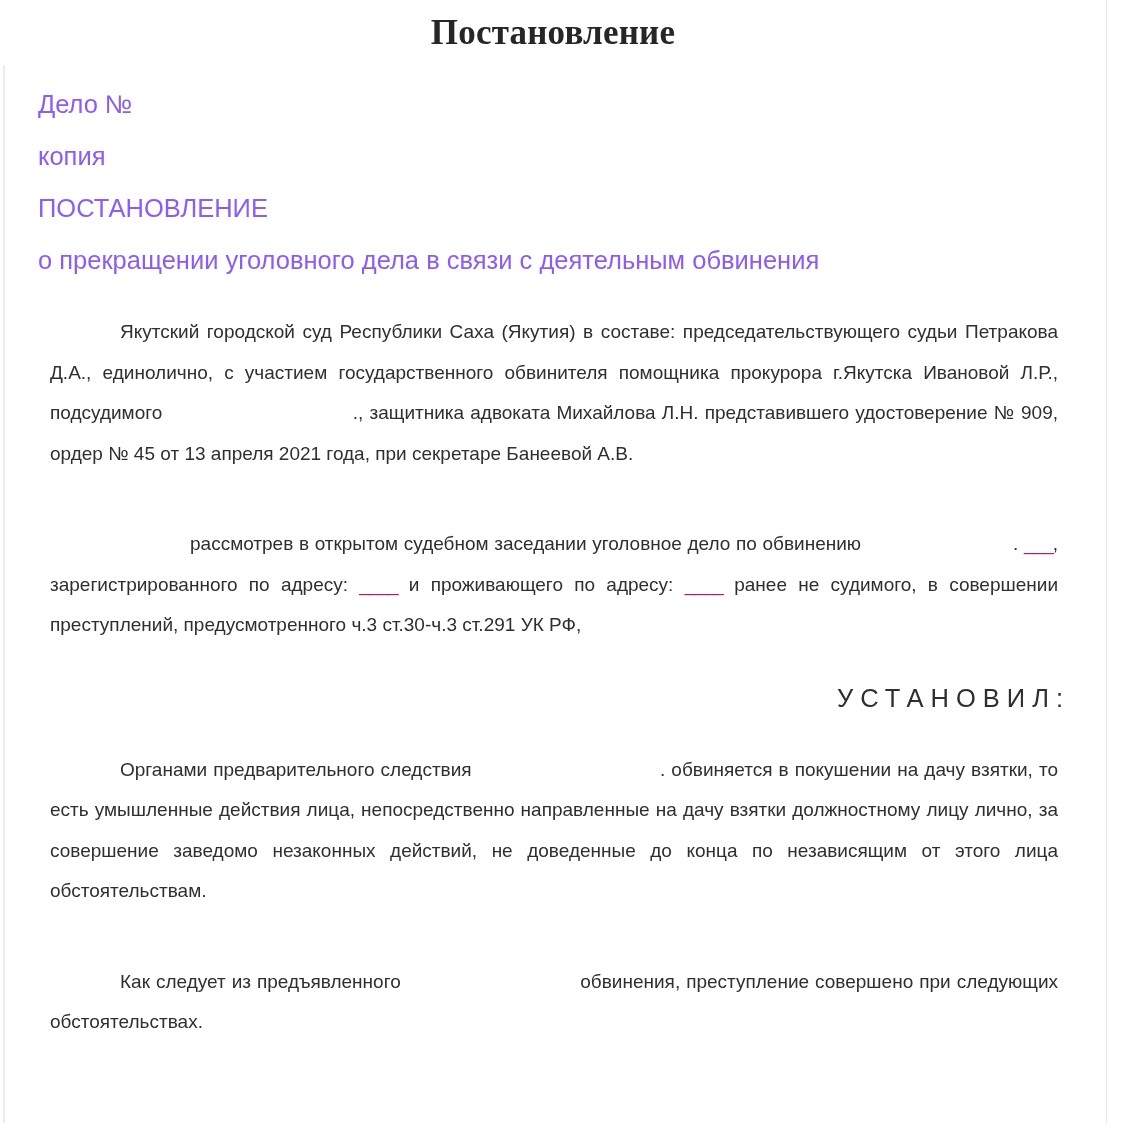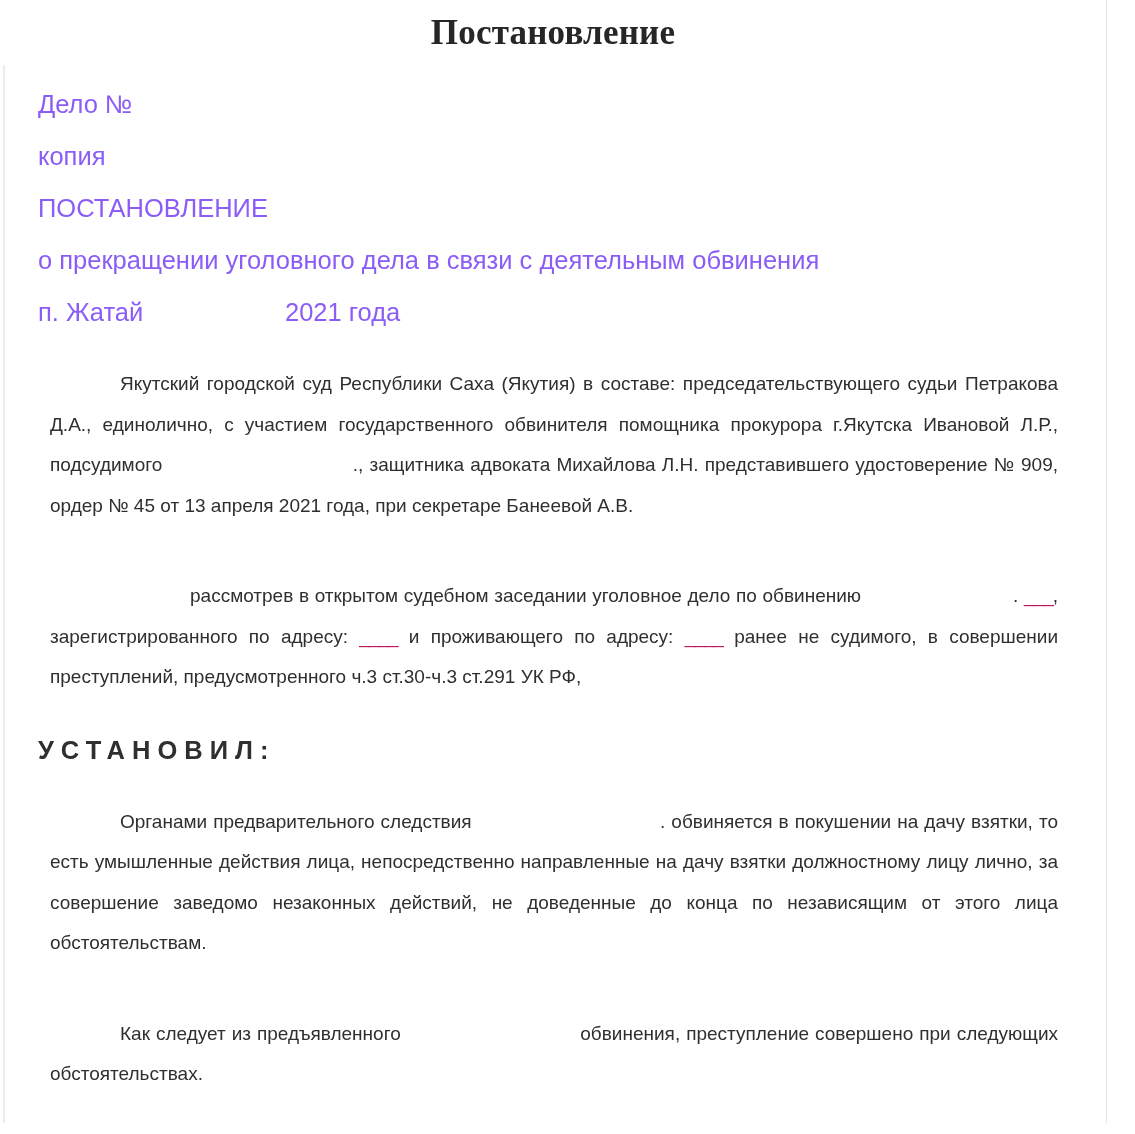--- a/index.html
+++ b/index.html
@@ -97,26 +97,25 @@
     color: rgba(120, 120, 125, 0.22);
     white-space: pre;
   }
   
   .blank {
     color: #be185d;
     letter-spacing: -1px;
   }
 
   .centered-heading {
-    text-align: left;
+    text-align: right;
     font-size: 25.5px;
     letter-spacing: 7px;
     color: #2f2f2f;
     line-height: 40px;
-    font-weight: bold;
   }
   .sp-after-14 { height: 14px; }
   .sp-after-20 { height: 20px; }
   .sp-after-26 { height: 26px; }
 </style>
 </head>
 <body>
 
 <div class="page">
 
@@ -128,21 +127,20 @@
   <div class="body-block">
 
     <div class="line"><span>Дело №</span><span class="redact">               </span></div>
 
     <div class="line">копия</div>
 
     <div class="line">ПОСТАНОВЛЕНИЕ</div>
 
     <div class="line">о прекращении уголовного дела в связи с деятельным обвинения</div>
 
-    <div class="line"><span>п. Жатай</span><span class="redact">                    </span><span>2021 года</span></div>
 
     <div class="sp-after-14"></div>
 
     <p class="para"><span class="indent"></span><span>Якутский городской суд Республики Саха (Якутия) в составе: председательствующего судьи Петракова Д.А., единолично, с участием государственного обвинителя помощника прокурора г.Якутска Ивановой Л.Р., подсудимого </span><span class="redact">                              </span><span>., защитника адвоката Михайлова Л.Н. представившего удостоверение № 909, ордер № 45 от 13 апреля 2021 года, при секретаре Банеевой А.В.</span></p>
 
     <div class="sp-after-26"></div>
 
     <p class="para"><span class="indent-wide"></span><span>рассмотрев в открытом судебном заседании уголовное дело по обвинению </span><span class="redact">                          </span><span>. </span><span class="blank">___</span><span>, зарегистрированного по адресу: </span><span class="blank">____</span><span> и проживающего по адресу: </span><span class="blank">____</span><span> ранее не судимого, в совершении преступлений, предусмотренного ч.3 ст.30-ч.3 ст.291 УК РФ,</span></p>
 
     <div class="sp-after-20"></div>

